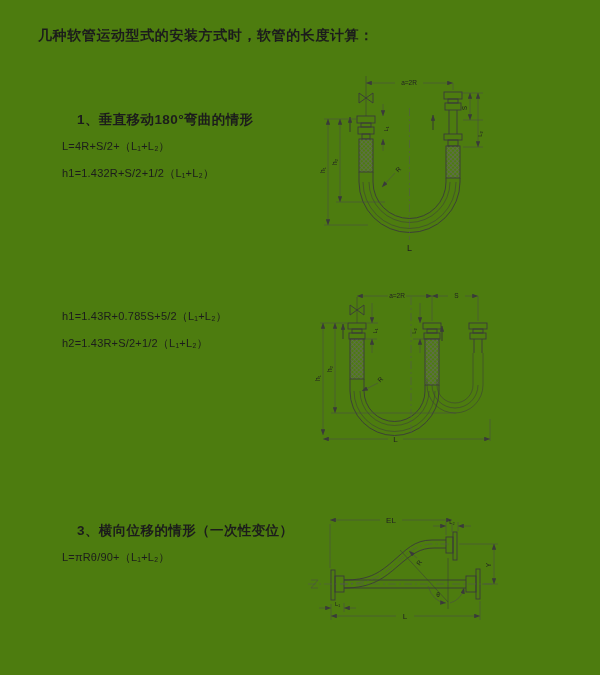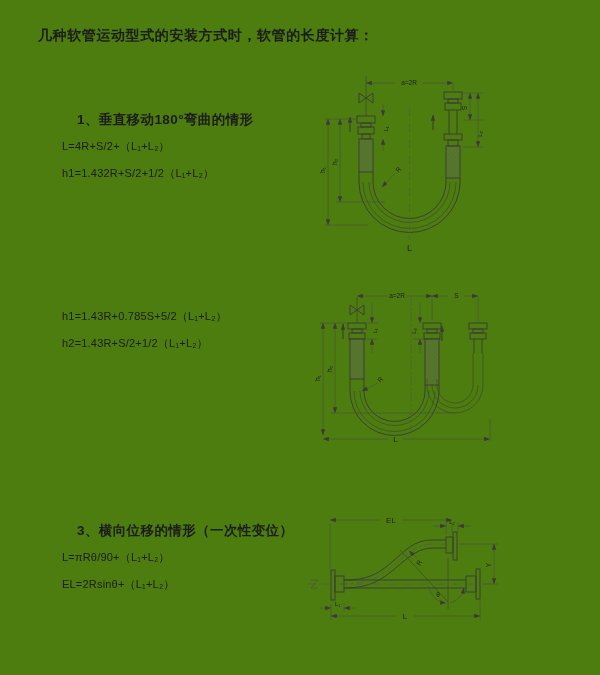--- a/index.html
+++ b/index.html
@@ -52,21 +52,20 @@
   </div>
 
   <div class="sec" style="top:303px">
     <div class="formula">h1=1.43R+0.785S+5/2（L₁+L₂）</div>
     <div class="formula">h2=1.43R+S/2+1/2（L₁+L₂）</div>
   </div>
 
   <div class="sec" style="top:517px">
     <div class="sec-h">3、横向位移的情形（一次性变位）</div>
     <div class="formula">L=πRθ/90+（L₁+L₂）</div>
-    <div class="formula">EL=2Rsinθ+（L₁+L₂）</div>
   </div>
 
   <svg class="diagram" style="left:313px;top:70px" width="270" height="190" viewBox="0 0 270 190">
     <g class="obj">
 
       <line class="thin" x1="53" y1="6" x2="53" y2="46"></line>
       <path d="M46,23 L46,33 L53,28 Z M60,23 L60,33 L53,28 Z"></path>
 
       <rect x="44" y="46" width="18" height="7"></rect>
       <rect x="48" y="53" width="10" height="4"></rect>

